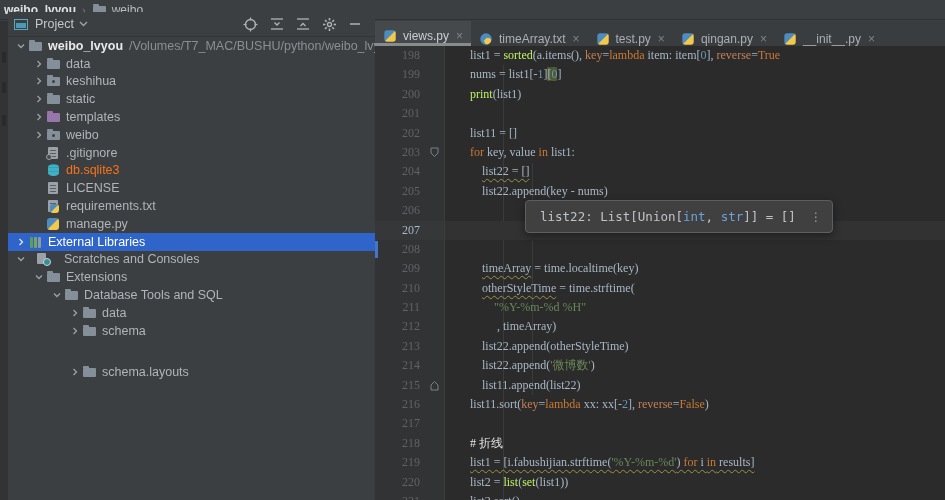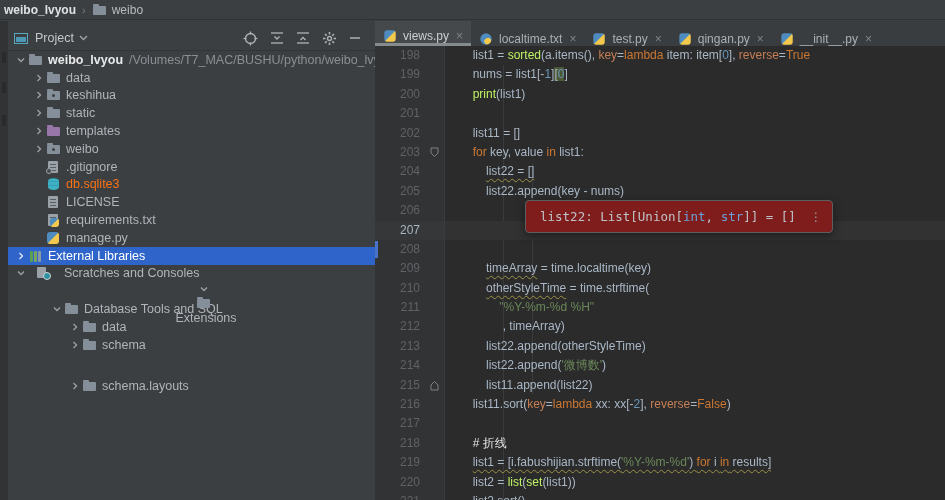--- a/index.html
+++ b/index.html
@@ -13,21 +13,21 @@
               display:flex; align-items:center; padding-left:4px; color:#b7bcc0; font-size:12px; }
   .crumb-root { font-weight:bold; color:#dfe2e5; }
   .crumb-sep { color:#7d8差184; margin:0 6px; color:#7d8184; font-size:11px; }
   .titlebar .mini-folder { margin-right:5px; }
 
   
   .tool-stripe { position:absolute; left:0; top:21px; width:8px; height:479px; background:#313335; }
   .stripe-mark { position:absolute; left:2px; width:4px; height:11px; background:#282a2c; }
 
   
-  .project-panel { position:absolute; left:8px; top:26px; width:367px; height:407px;
+  .project-panel { position:absolute; left:8px; top:12px; width:367px; height:407px;
                    background:#3c3f41; overflow:hidden; }
   .panel-header { height:25px; display:flex; align-items:center; padding:0 6px;
                   border-bottom:1px solid #323537; }
   .panel-title-group { display:flex; align-items:center; gap:5px; flex:0 0 auto; }
   .project-win-icon { width:14px; height:11px; border:1px solid #56a8c0; background:#3c3f41; position:relative; }
   .project-win-icon::after { content:""; position:absolute; left:1px; top:3px; right:1px; bottom:1px; background:#4d99b5; }
   .panel-title { font-size:12.5px; color:#c3c7cb; margin-left:2px; }
   .panel-spacer { flex:1; }
   .panel-tools { display:flex; align-items:center; gap:12px; padding-right:8px; }
   .panel-tools svg { display:block; }
@@ -75,39 +75,39 @@
   .tab { display:flex; align-items:flex-end; gap:5px; padding:0 8px; font-size:12px; color:#a9afb5;
          cursor:pointer; position:relative; }
   .tab.active { background:#46494c; color:#c9ced2; border-bottom:3px solid #868b8e; }
   .tab .close { color:#7f8487; font-size:12px; margin-left:2px; }
   .tab .ticon { transform:scale(.95); }
 
   
   .editor { position:absolute; left:375px; top:46px; width:570px; height:454px; background:#2b2b2b; overflow:hidden; }
   .indent-guide { position:absolute; width:1px; background:#3a3b3c; }
   .code-line { position:relative; height:19.4px; display:flex; white-space:pre;
-               font-family:Liberation Sans, sans-serif; font-size:12px; line-height:19.4px; }
+               font-family:Liberation Serif, serif; font-size:12px; line-height:19.4px; }
   .gutter { flex:0 0 70px; background:#313335; color:#606366; text-align:right;
             padding-right:24px; position:relative; border-right:1px solid #3a3c3e; }
   .code { flex:1; color:#a9b7c6; padding-left:1px; }
   .code-line.current { background:#323232; }
   .code-line.current .gutter { background:#353739; color:#a9b7c6; }
   .vcs-bar { position:absolute; left:0; top:1px; bottom:1px; width:3px; background:#4674c8; }
   .fold { position:absolute; right:5px; top:4px; }
   .fold svg { display:block; stroke:#7e8286; fill:none; }
   .seg-d { color:#a9b7c6; } .seg-k { color:#cc7832; } .seg-f { color:#bef264; }
   .seg-s { color:#6a8759; } .seg-n { color:#6897bb; } .seg-c { color:#e5e5e5; }
   .seg-p { color:#c57f55; }
   .wavy { text-decoration:underline; text-decoration-style:wavy; text-decoration-color:#9b9347;
           text-decoration-thickness:1px; text-underline-offset:3px; }
   .hl { background:#4e5a35; border-radius:1px; }
 
   
   .tooltip { position:absolute; left:150px; top:154px; height:33px; display:flex; align-items:center;
-             background:#7f1d1d; border:1px solid #5c5f61; border-radius:4px; padding:0 10px 0 14px;
+             background:#404040; border:1px solid #5c5f61; border-radius:4px; padding:0 10px 0 14px;
              font-family:"DejaVu Sans Mono", monospace; font-size:12.5px; color:#bfc3c7;
              box-shadow:0 3px 10px rgba(0,0,0,.4); z-index:5; }
   .tooltip .tipblue { color:#6ba1d8; }
   .tooltip .kebab { margin-left:14px; color:#9da0a3; font-family:"DejaVu Sans", sans-serif;
                     letter-spacing:0; font-size:12px; line-height:1; }
 </style>
 </head>
 <body>
 
 <div class="app">
@@ -310,21 +310,21 @@
             <svg width="8" height="8" viewBox="0 0 8 8">
               <polyline points="1,2.5 4,5.5 7,2.5" fill="none" stroke-width="1.3"></polyline>
             </svg>
           </span>
           <span class="ticon ticon-scratches">
             <span class="icon-scratch-doc"></span>
             <span class="icon-scratch-clock"></span>
           </span>
           <span class="tree-label">Scratches and Consoles</span>
         </div>
-        <div class="tree-row" style="padding-left: 24px; flex-direction: column;">
+        <div class="tree-row" style="padding-left: 24px;">
           <span class="chev">
             <svg width="8" height="8" viewBox="0 0 8 8">
               <polyline points="1,2.5 4,5.5 7,2.5" fill="none" stroke-width="1.3"></polyline>
             </svg>
           </span>
           <span class="ticon ticon-folder">
             <span class="icon-folder-base"></span>
           </span>
           <span class="tree-label">Extensions</span>
         </div>
@@ -380,21 +380,21 @@
         <span class="ticon ticon-python-file">
           <span class="icon-python"></span>
         </span>
         <span>views.py</span>
         <span class="close">×</span>
       </div>
       <div class="tab">
         <span class="ticon ticon-globe-file">
           <span class="icon-globe"></span>
         </span>
-        <span>localtime.txt</span>
+        <span>timeArray.txt</span>
         <span class="close">×</span>
       </div>
       <div class="tab">
         <span class="ticon ticon-python-file">
           <span class="icon-python"></span>
         </span>
         <span>test.py</span>
         <span class="close">×</span>
       </div>
       <div class="tab">

